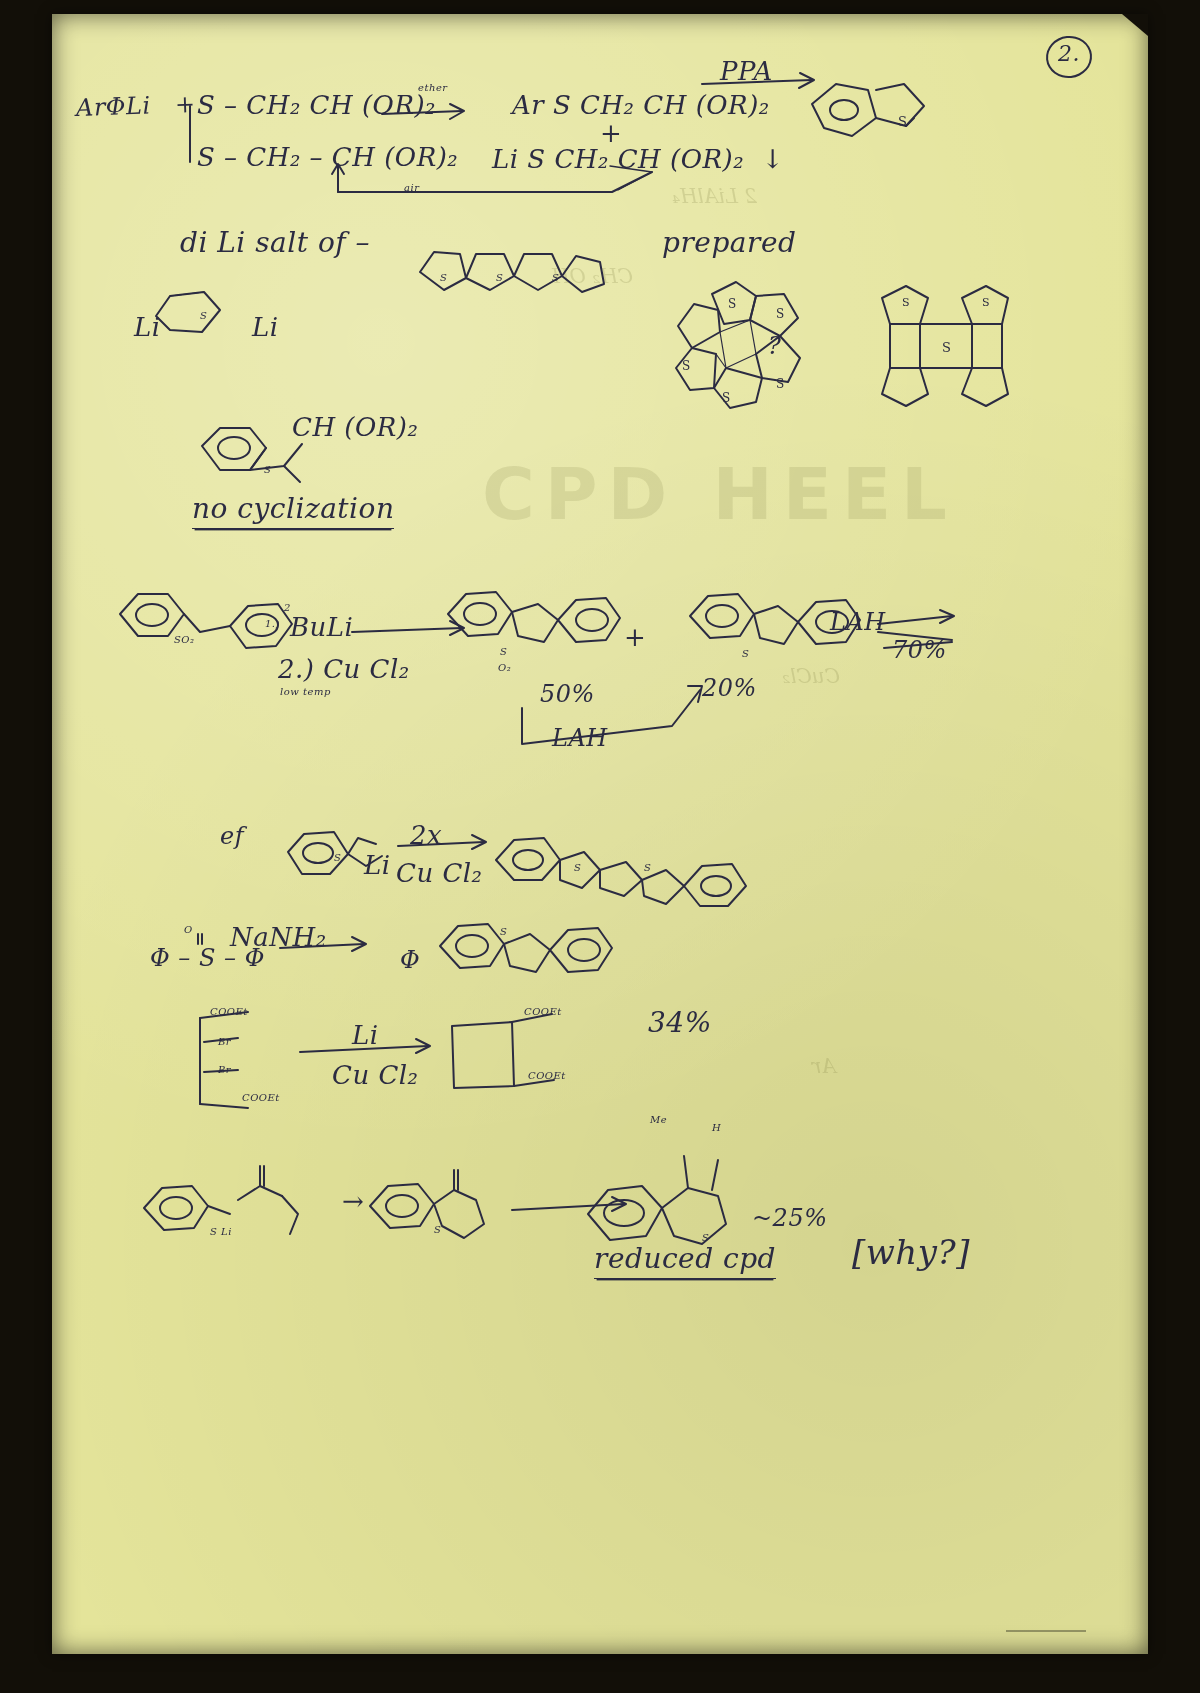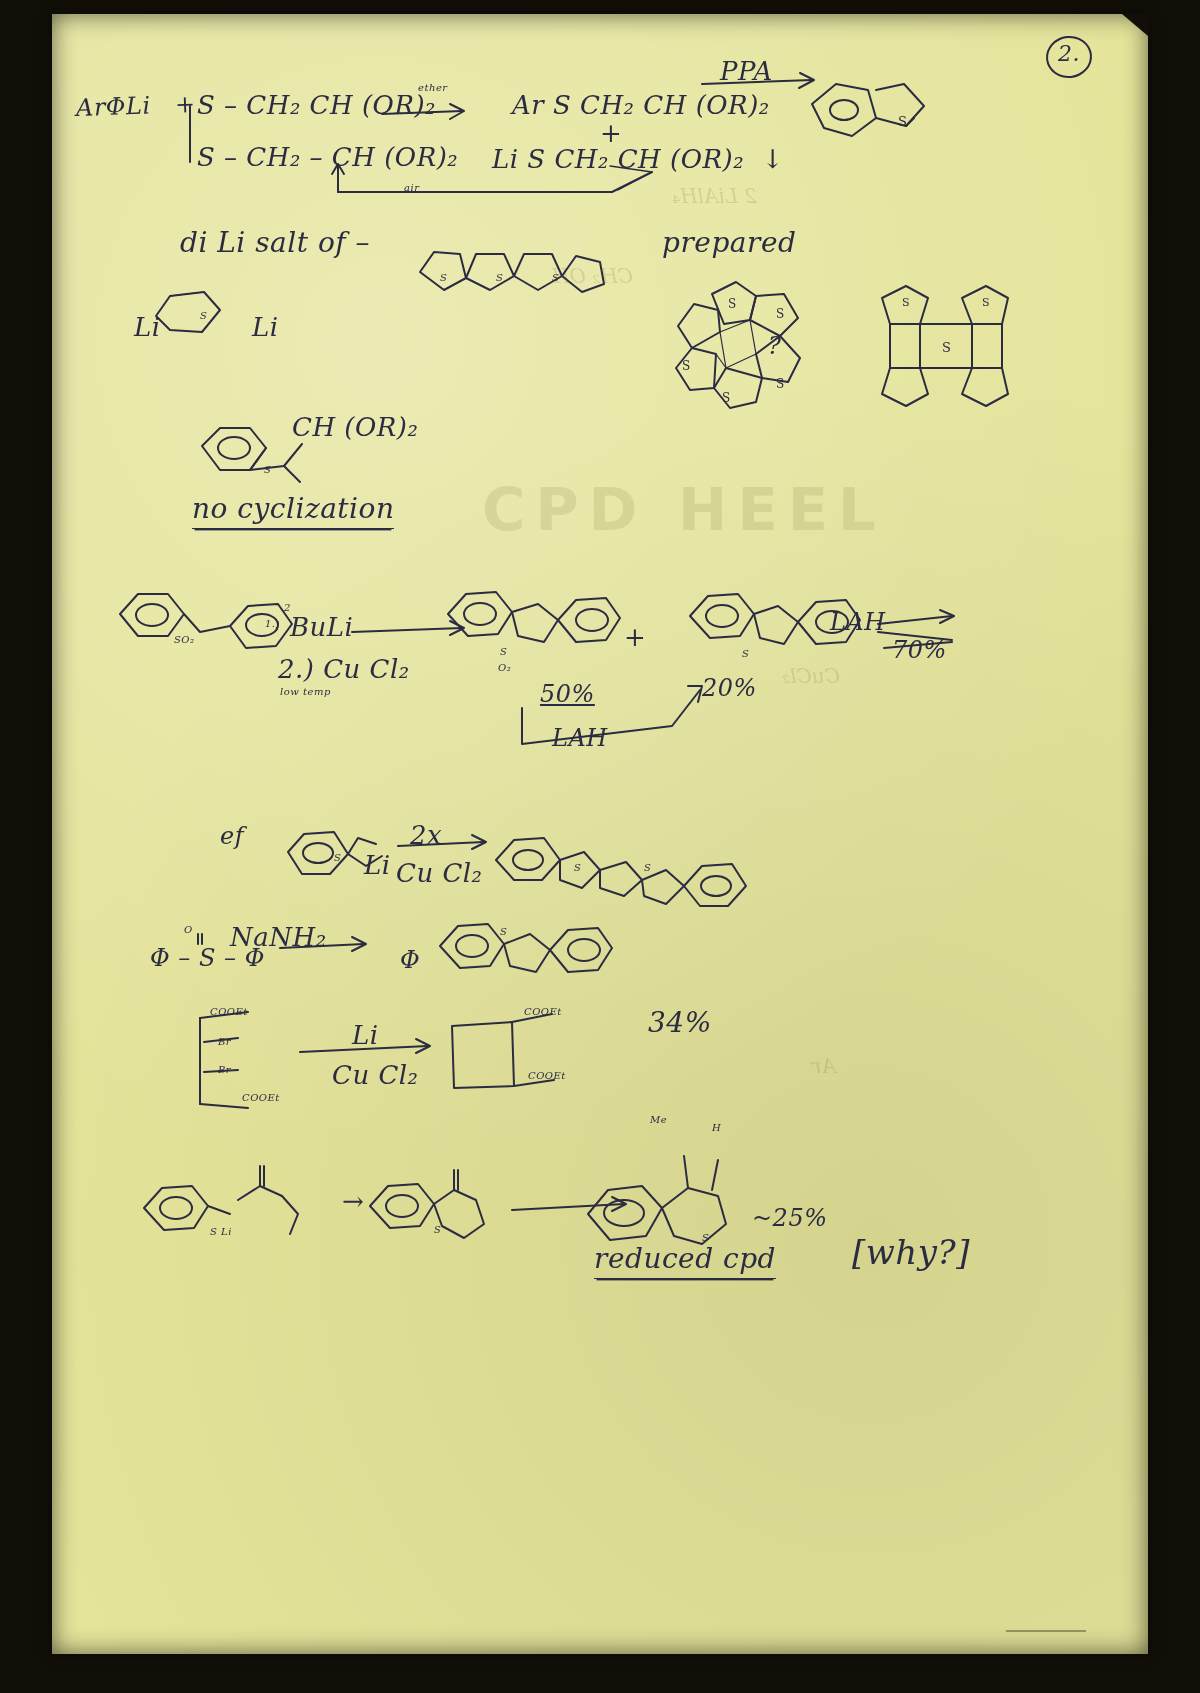--- a/index.html
+++ b/index.html
@@ -32,21 +32,21 @@
 <body>
 
 <div id="page">
   <div class="sheet">
     <div class="corner"></div>
 
     <div class="bleed" style="left:620px;top:170px;font-size:20px;">2 LiAlH₄</div>
     <div class="bleed" style="left:500px;top:250px;font-size:20px;">CH₂ OH</div>
     <div class="bleed" style="left:730px;top:650px;font-size:20px;">CuCl₂</div>
     <div class="bleed" style="left:760px;top:1040px;font-size:20px;">Ar</div>
-    <div class="watermark" style="left:430px;top:461px;font-size:59px;letter-spacing:10px;">CPD HEEL</div>
+    <div class="watermark" style="left:430px;top:438px;font-size:72px;letter-spacing:10px;">CPD HEEL</div>
 
     <div class="pagenum">
       <div class="circle"></div>
       <div class="n hand">2.</div>
     </div>
 
     <div class="ink hand lg" style="left:24px;top:78px;transform:rotate(-2deg);">ArΦLi   +</div>
     <div class="ink hand md" style="left:145px;top:76px;">S – CH₂ CH (OR)₂</div>
     <div class="ink hand md" style="left:145px;top:128px;">S – CH₂ – CH (OR)₂</div>
     <div class="ink hand sm" style="left:366px;top:68px;">ether</div>
@@ -76,21 +76,21 @@
     <div class="ink hand sm" style="left:232px;top:588px;">2</div>
     <div class="ink hand sm" style="left:213px;top:604px;">1.)</div>
     <div class="ink hand md" style="left:238px;top:598px;">BuLi</div>
     <div class="ink hand md" style="left:226px;top:640px;">2.) Cu Cl₂</div>
     <div class="ink hand sm" style="left:228px;top:672px;">low temp</div>
 
     <div class="ink hand sm" style="left:448px;top:632px;">S</div>
     <div class="ink hand sm" style="left:446px;top:648px;">O₂</div>
     <div class="ink hand md" style="left:572px;top:608px;">+</div>
     <div class="ink hand sm" style="left:690px;top:634px;">S</div>
-    <div class="ink hand lg" style="left:488px;top:666px;text-decoration:underline;">50%</div>
+    <div class="ink hand lg" style="left:488px;top:666px;">50%</div>
     <div class="ink hand lg" style="left:650px;top:660px;">20%</div>
     <div class="ink hand lg" style="left:778px;top:594px;">LAH</div>
     <div class="ink hand lg" style="left:840px;top:622px;">70%</div>
     <div class="ink hand lg" style="left:500px;top:710px;">LAH</div>
 
     <div class="ink hand lg" style="left:168px;top:808px;">ef</div>
     <div class="ink hand sm" style="left:282px;top:838px;">S</div>
     <div class="ink hand md" style="left:312px;top:836px;">Li</div>
     <div class="ink hand md" style="left:358px;top:806px;">2x</div>
     <div class="ink hand md" style="left:344px;top:844px;">Cu Cl₂</div>

